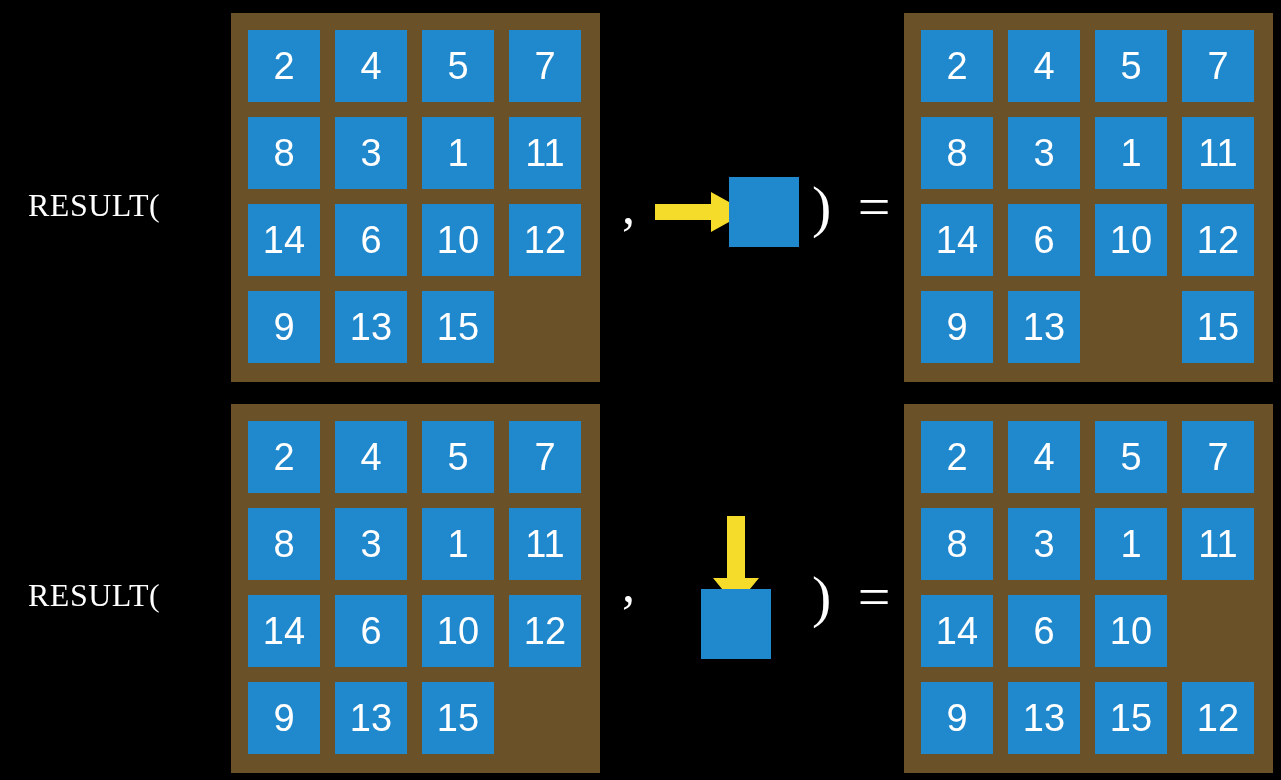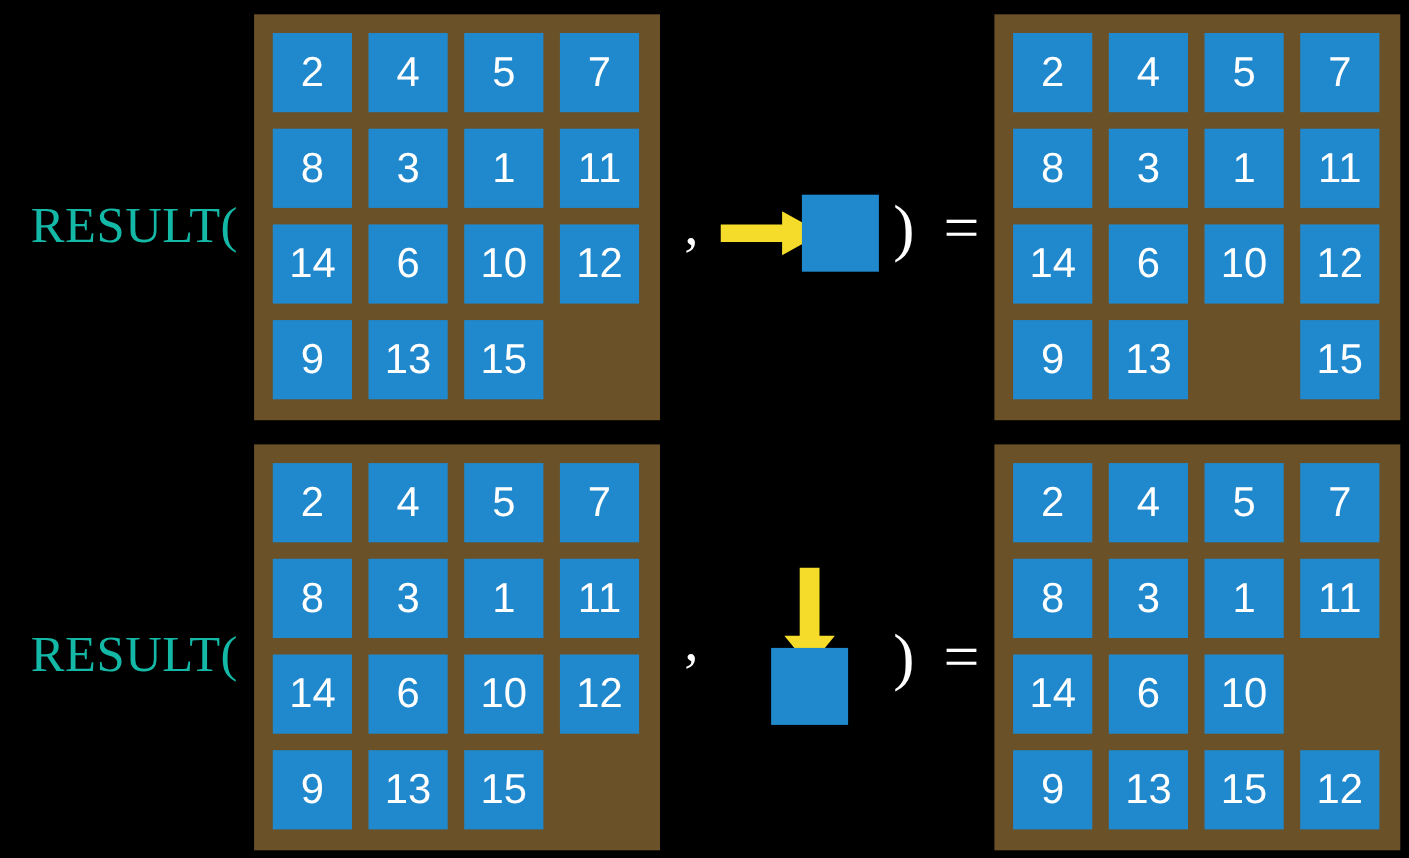--- a/index.html
+++ b/index.html
@@ -29,23 +29,23 @@
   }
   .eq-row.row-0 { top: 0px; }
   .eq-row.row-1 { top: 390px; }
 
   
   .result-label {
     position: absolute;
     left: 28px;
     top: 50%;
     transform: translateY(-50%);
-    color: #14b8a6;
-    font-family: "Liberation Serif", serif;
-    font-size: 46px;
+    color: #ffffff;
+    font-family: "Liberation Serif", serif;
+    font-size: 32px;
     line-height: 1;
     letter-spacing: 0.5px;
     white-space: nowrap;
     font-variant: small-caps;
     text-transform: lowercase;
   }
   .result-label .lead { text-transform: uppercase; }
 
   
   .comma {

